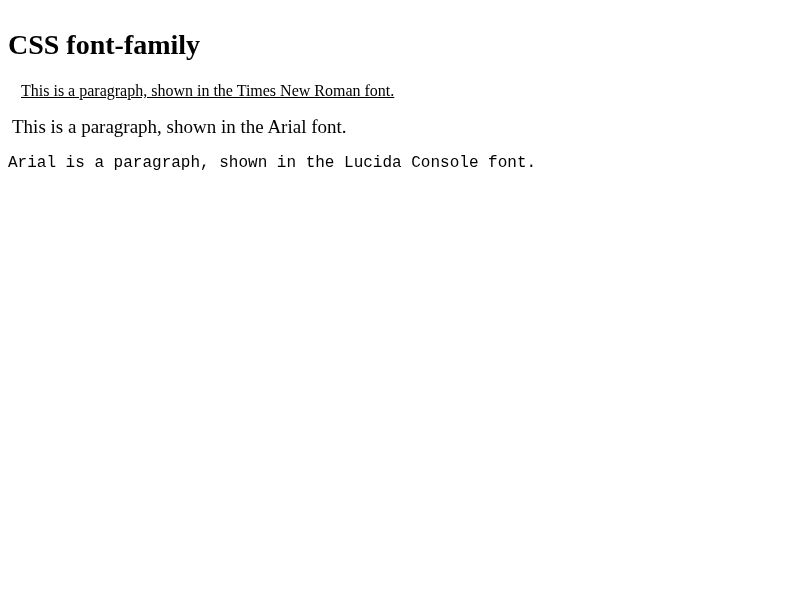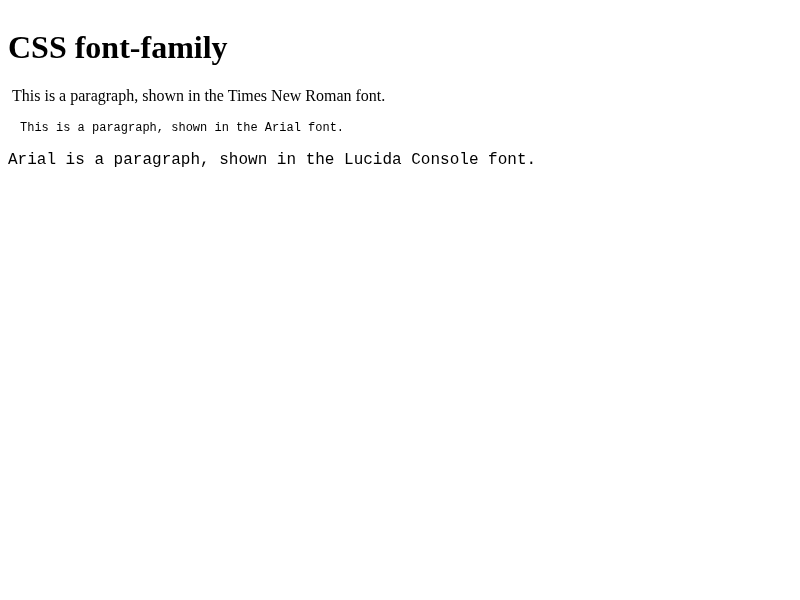--- a/index.html
+++ b/index.html
@@ -3,33 +3,34 @@
   <meta charset="utf-8">
   <style>
     body {
       margin: 8px;
       background: #ffffff;
       font-family: "Times New Roman", Times, serif;
     }
     h1 {
       font-family: "Times New Roman", Times, serif;
       font-weight: bold;
-      font-size: 32px;
+      font-size: 28px;
       margin-top: 21px;
       margin-bottom: 21px;
     }
     .p1 {
       font-family: "Times New Roman", Times, serif;
       font-size: 16px;
-      margin: 16px 4px;
+      margin: 16px 13px;
+      text-decoration: underline;
     }
     .p2 {
-      font-family: Liberation Mono, monospace;
-      font-size: 12px;
-      margin: 16px 12px;
+      font-family: Liberation Serif, serif;
+      font-size: 19px;
+      margin: 16px 4px;
     }
     .p3 {
       font-family: "Lucida Console", "Courier New", monospace;
       font-size: 16px;
       margin: 16px 0;
     }
   </style>
 </head>
 <body>
 

